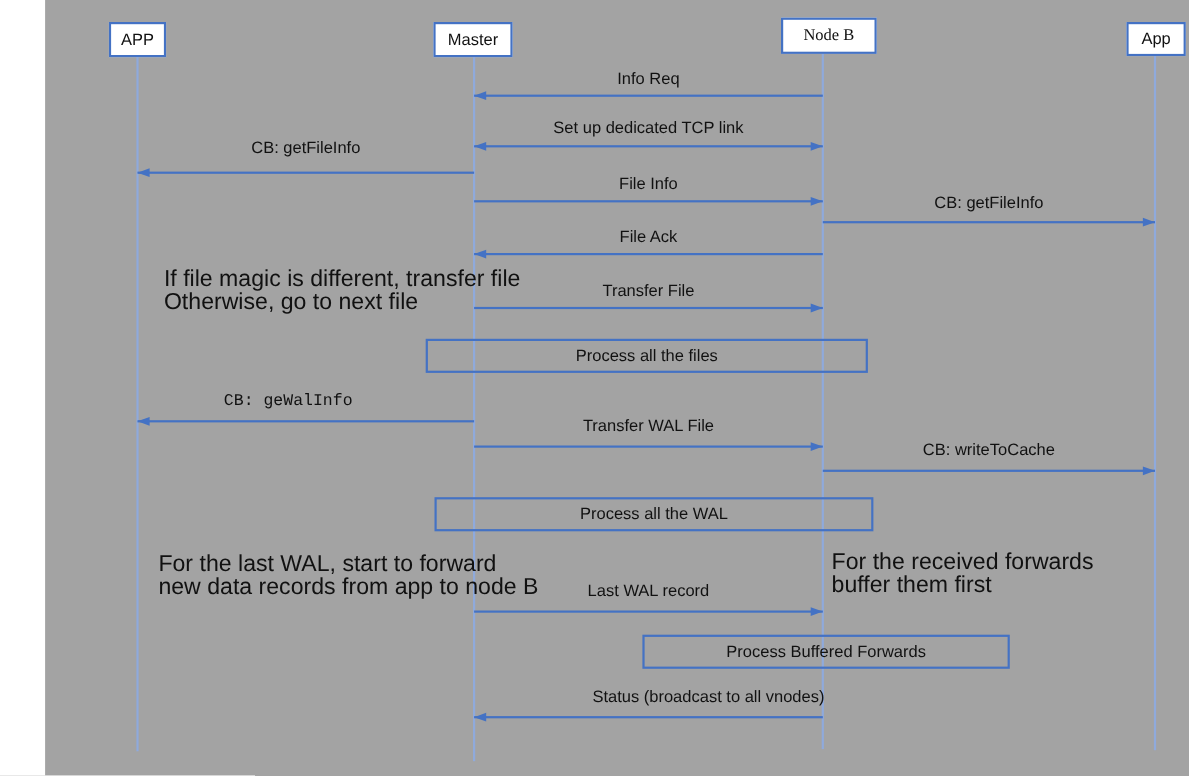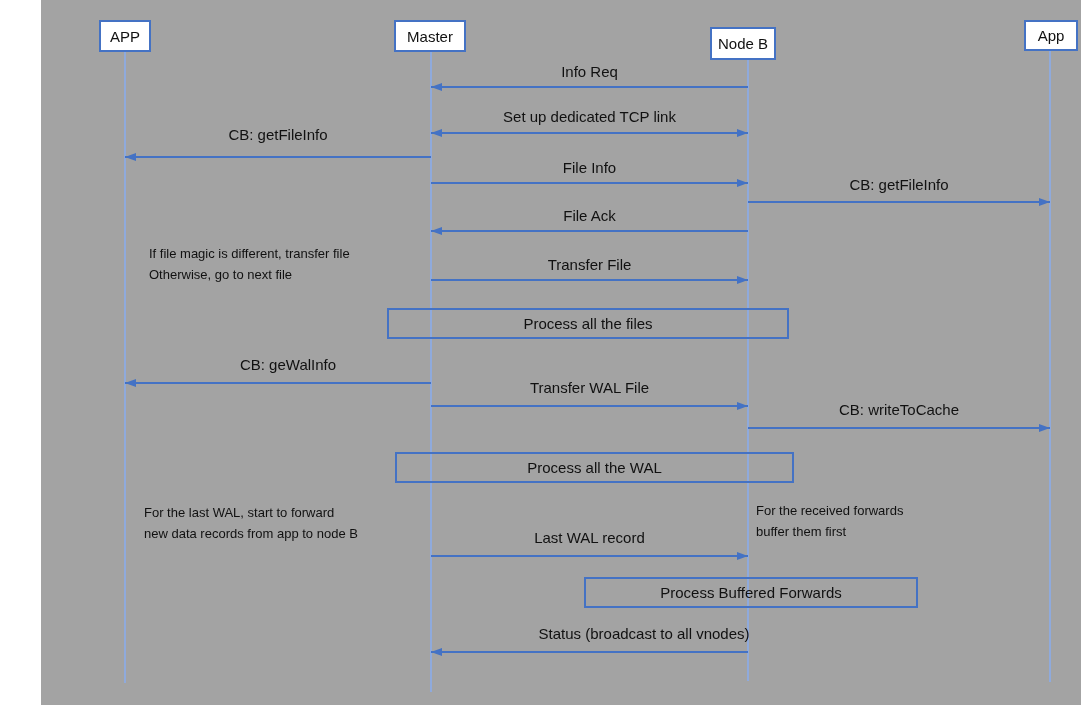--- a/index.html
+++ b/index.html
@@ -54,35 +54,35 @@
     display: flex;
     align-items: center;
     justify-content: center;
     font-size: 15px;
     z-index: 5;
     box-sizing: border-box;
     background: transparent;
   }
   .note {
     position: absolute;
-    font-size: 13px;
+    font-size: 21px;
     line-height: 21px;
     white-space: pre-line;
     z-index: 2;
   }
 </style>
 </head>
 <body>
 
 <div id="stage" style="--border-color: #4472C4; color: rgb(17, 17, 17);">
     <div class="actor-box" style="left: 58px; top: 20px; width: 52px; height: 32px;">APP</div>
     <div class="lifeline" style="left: 83px; top: 52px; height: 631px; background: rgb(143, 170, 220);"></div>
     <div class="actor-box" style="left: 353px; top: 20px; width: 72px; height: 32px;">Master</div>
     <div class="lifeline" style="left: 389px; top: 52px; height: 640px; background: rgb(143, 170, 220);"></div>
-    <div class="actor-box" style="left: 669px; top: 27px; width: 66px; height: 33px;">Node B</div>
+    <div class="actor-box" style="left: 669px; top: 16px; width: 87px; height: 33px; font-family: Liberation Serif, serif;">Node B</div>
     <div class="lifeline" style="left: 706px; top: 49px; height: 632px; background: rgb(143, 170, 220);"></div>
     <div class="actor-box" style="left: 983px; top: 20px; width: 54px; height: 31px;">App</div>
     <div class="lifeline" style="left: 1008px; top: 51px; height: 631px; background: rgb(143, 170, 220);"></div>
     <div class="msg-line" style="left: 390px; top: 86px; width: 317px; background: rgb(68, 114, 196);"></div>
     <div class="arrowhead" style="left: 390px; top: 83px; border-top: 4px solid transparent; border-bottom: 4px solid transparent; border-right: 11px solid rgb(68, 114, 196);"></div>
     <div class="msg-label" style="left: 388.5px; top: 63px;">Info Req</div>
     <div class="msg-line" style="left: 390px; top: 132px; width: 317px; background: rgb(68, 114, 196);"></div>
     <div class="arrowhead" style="left: 390px; top: 129px; border-top: 4px solid transparent; border-bottom: 4px solid transparent; border-right: 11px solid rgb(68, 114, 196);"></div>
     <div class="arrowhead" style="left: 696px; top: 129px; border-top: 4px solid transparent; border-bottom: 4px solid transparent; border-left: 11px solid rgb(68, 114, 196);"></div>
     <div class="msg-label" style="left: 388.5px; top: 108px;">Set up dedicated TCP link</div>
@@ -96,21 +96,21 @@
     <div class="arrowhead" style="left: 998px; top: 198px; border-top: 4px solid transparent; border-bottom: 4px solid transparent; border-left: 11px solid rgb(68, 114, 196);"></div>
     <div class="msg-label" style="left: 698px; top: 176px;">CB: getFileInfo</div>
     <div class="msg-line" style="left: 390px; top: 230px; width: 317px; background: rgb(68, 114, 196);"></div>
     <div class="arrowhead" style="left: 390px; top: 227px; border-top: 4px solid transparent; border-bottom: 4px solid transparent; border-right: 11px solid rgb(68, 114, 196);"></div>
     <div class="msg-label" style="left: 388.5px; top: 207px;">File Ack</div>
     <div class="msg-line" style="left: 390px; top: 279px; width: 317px; background: rgb(68, 114, 196);"></div>
     <div class="arrowhead" style="left: 696px; top: 276px; border-top: 4px solid transparent; border-bottom: 4px solid transparent; border-left: 11px solid rgb(68, 114, 196);"></div>
     <div class="msg-label" style="left: 388.5px; top: 256px;">Transfer File</div>
     <div class="msg-line" style="left: 84px; top: 382px; width: 306px; background: rgb(68, 114, 196);"></div>
     <div class="arrowhead" style="left: 84px; top: 379px; border-top: 4px solid transparent; border-bottom: 4px solid transparent; border-right: 11px solid rgb(68, 114, 196);"></div>
-    <div class="msg-label" style="left: 87px; top: 356px;">CB: geWalInfo</div>
+    <div class="msg-label" style="left: 61px; top: 356px; font-family: Liberation Mono, monospace;">CB: geWalInfo</div>
     <div class="msg-line" style="left: 390px; top: 405px; width: 317px; background: rgb(68, 114, 196);"></div>
     <div class="arrowhead" style="left: 696px; top: 402px; border-top: 4px solid transparent; border-bottom: 4px solid transparent; border-left: 11px solid rgb(68, 114, 196);"></div>
     <div class="msg-label" style="left: 388.5px; top: 379px;">Transfer WAL File</div>
     <div class="msg-line" style="left: 707px; top: 427px; width: 302px; background: rgb(68, 114, 196);"></div>
     <div class="arrowhead" style="left: 998px; top: 424px; border-top: 4px solid transparent; border-bottom: 4px solid transparent; border-left: 11px solid rgb(68, 114, 196);"></div>
     <div class="msg-label" style="left: 698px; top: 401px;">CB: writeToCache</div>
     <div class="msg-line" style="left: 390px; top: 555px; width: 317px; background: rgb(68, 114, 196);"></div>
     <div class="arrowhead" style="left: 696px; top: 552px; border-top: 4px solid transparent; border-bottom: 4px solid transparent; border-left: 11px solid rgb(68, 114, 196);"></div>
     <div class="msg-label" style="left: 388.5px; top: 529px;">Last WAL record</div>
     <div class="msg-line" style="left: 390px; top: 651px; width: 317px; background: rgb(68, 114, 196);"></div>

